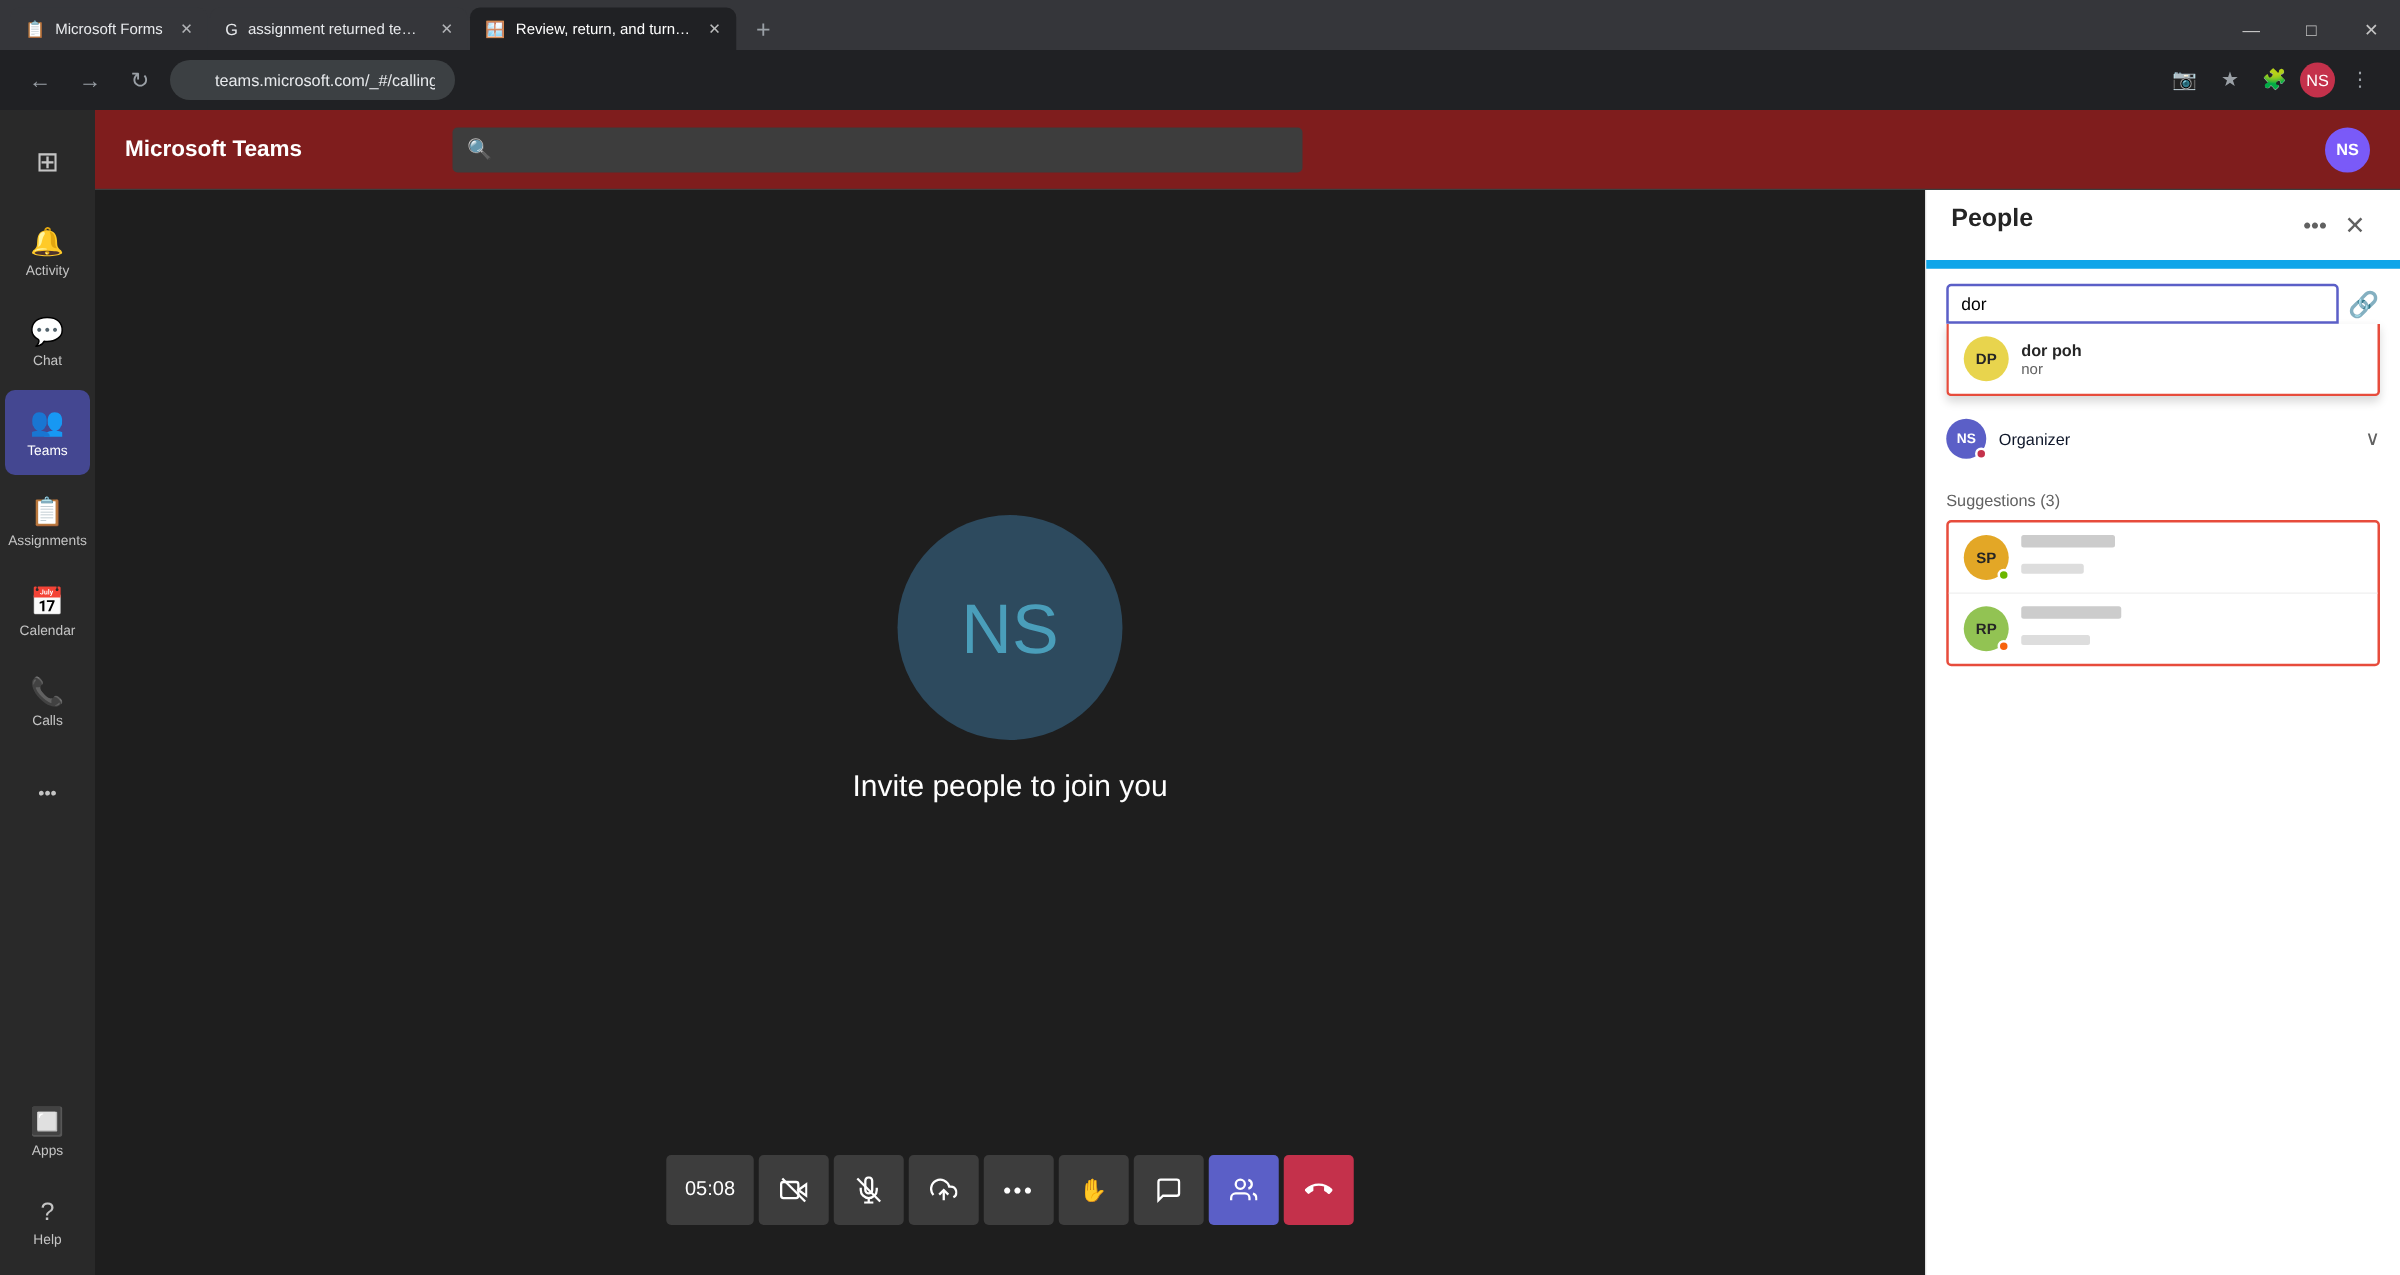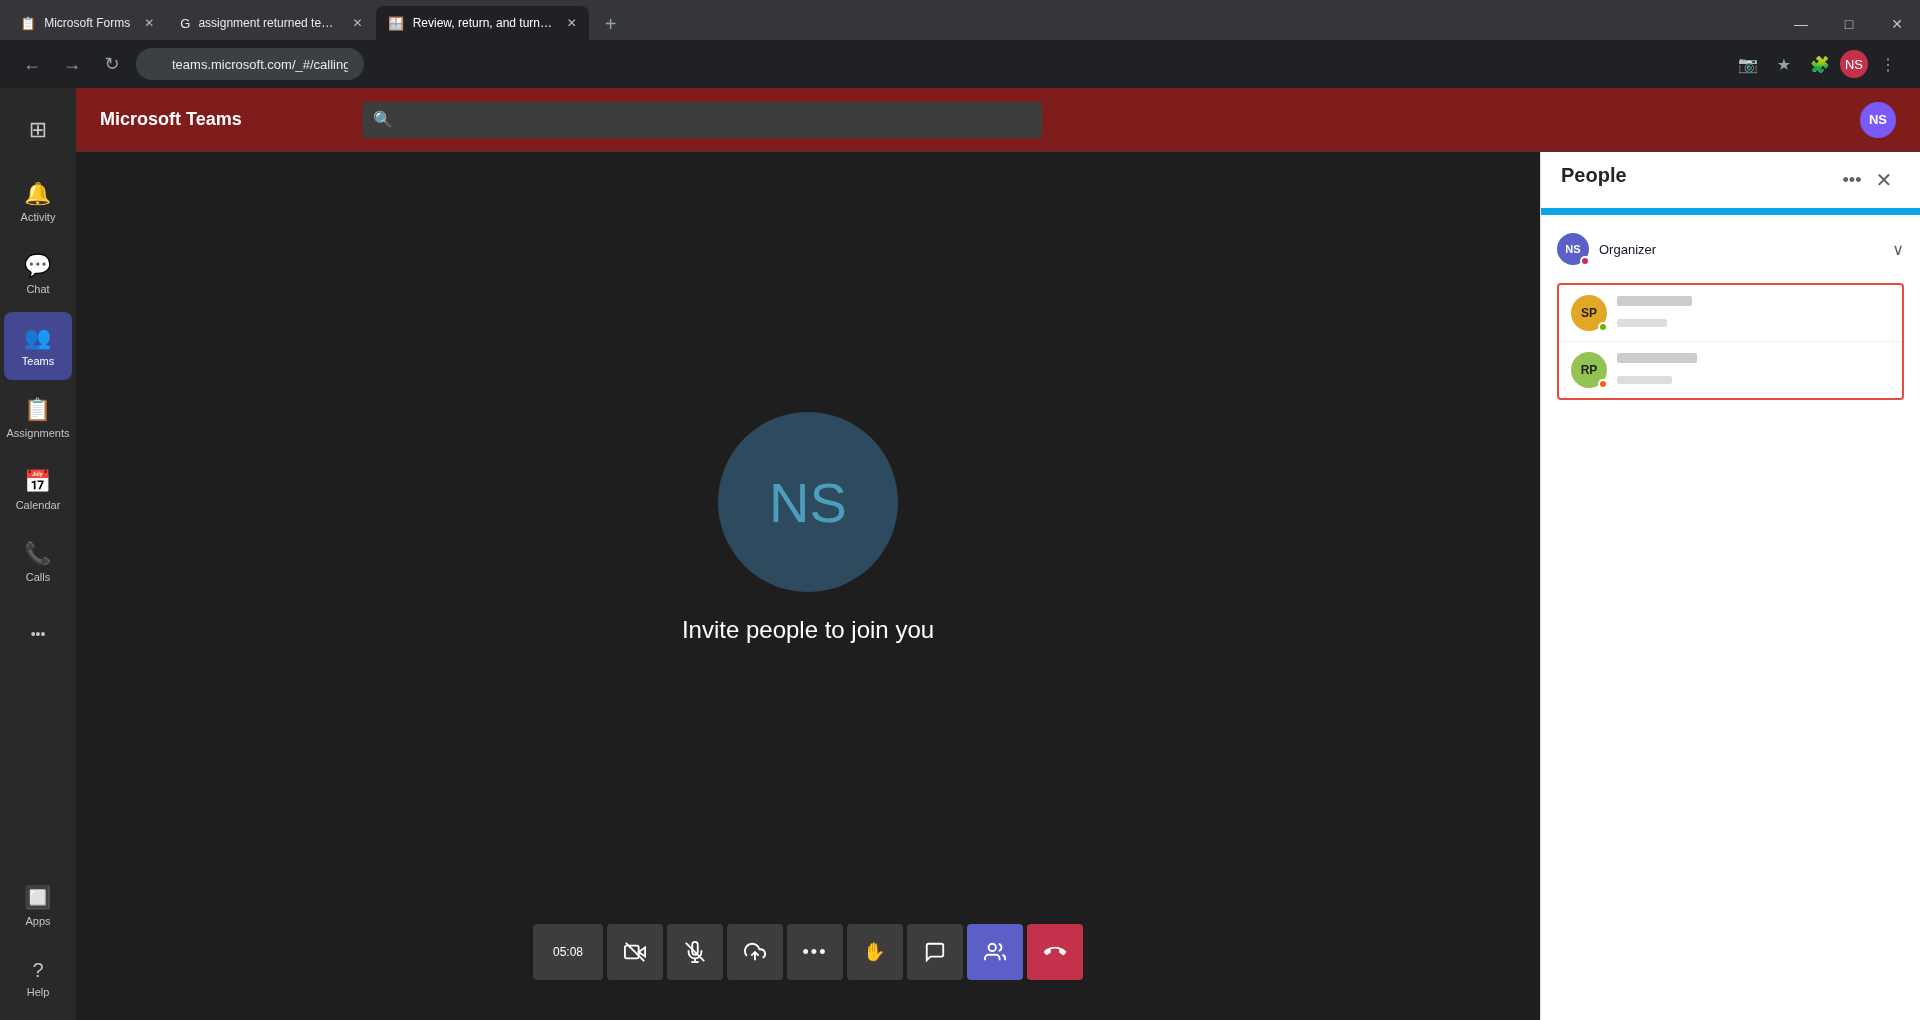--- a/index.html
+++ b/index.html
@@ -41,21 +41,21 @@
     
     .main-content { flex: 1; background: #1e1e1e; display: flex; flex-direction: column; margin-top: 64px; position: relative; }
     .calling-area { flex: 1; display: flex; flex-direction: column; align-items: center; justify-content: center; background: #1e1e1e; }
     .participant-avatar { width: 180px; height: 180px; border-radius: 50%; background: #2d4a5e; display: flex; align-items: center; justify-content: center; margin-bottom: 24px; }
     .participant-initials { font-size: 56px; font-weight: 300; color: #4a9eba; }
     .invite-text { color: #fff; font-size: 24px; font-weight: 400; }
 
     
     .call-controls { display: flex; justify-content: center; align-items: center; gap: 4px; padding: 20px 0 40px; }
     .control-btn { width: 56px; height: 56px; border-radius: 4px; border: none; cursor: pointer; display: flex; align-items: center; justify-content: center; font-size: 18px; color: #fff; }
-    .control-btn.timer { background: #3d3d3d; font-size: 12px; font-weight: 500; min-width: 70px; border-radius: 4px; }
+    .control-btn.timer { background: #3d3d3d; font-size: 16px; font-weight: 500; min-width: 70px; border-radius: 4px; }
     .control-btn.default { background: #3d3d3d; }
     .control-btn.end-call { background: #c4314b; }
 
     
     .people-panel { width: 380px; background: #fff; display: flex; flex-direction: column; border-left: 1px solid #e0e0e0; margin-top: 64px; }
     .panel-header { display: flex; align-items: flex-start; padding: 12px 20px; border-bottom: 7px solid #0ea5e9; }
     .panel-title { font-size: 20px; font-weight: 600; color: #252525; flex: 1; }
     .panel-action-btn { background: none; border: none; cursor: pointer; color: #616161; font-size: 20px; width: 32px; height: 32px; display: flex; align-items: center; justify-content: center; border-radius: 4px; }
     .people-search-box { flex: 1; border: 2px solid #5b5fc7; border-radius: 4px; padding: 6px 10px; font-size: 14px; outline: none; }
     .people-search-link-btn { background: none; border: none; cursor: pointer; color: #5b5fc7; font-size: 20px; }
@@ -260,31 +260,50 @@
   </div>
 
   <div class="people-panel">
 
     <div class="panel-header">
       <span class="panel-title">People</span>
       <button class="panel-action-btn" style="font-size:18px;">•••</button>
       <button class="panel-action-btn">✕</button>
     </div>
 
+    <div style="padding: 12px 16px 0; position: relative;">
+      <div style="display:flex; align-items:center; gap:8px;">
+        <input class="people-search-box" type="text" value="dor" style="flex: 1 1 0%; border: 2px solid rgb(91, 95, 199); border-radius: 4px 4px 0px 0px; padding: 6px 10px; font-size: 14px; outline: none;">
+        <button class="people-search-link-btn" style="background:none;border:none;cursor:pointer;font-size:20px;color:#5b5fc7;">🔗</button>
+      </div>
+
+      <div class="search-dropdown" style="margin:0; border: 2px solid #e74c3c; border-top: none; border-radius: 0 0 4px 4px; background:#fff; box-shadow: 0 4px 8px rgba(0,0,0,0.15);">
+        <div class="dropdown-item" style="border:none;">
+          <div class="dropdown-avatar">
+            <span>DP</span>
+          </div>
+          <div class="dropdown-info">
+            <span class="dropdown-name">dor poh</span>
+            <span class="dropdown-role">nor</span>
+          </div>
+        </div>
+      </div>
+    </div>
 
     <div class="organizer-row" style="margin-top:8px;">
       <div class="organizer-avatar">
         <span>NS</span>
         <div class="status-dot"></div>
       </div>
       <span class="organizer-label">Organizer</span>
       <button class="chevron-btn">∨</button>
     </div>
 
     <div class="suggestions-section">
+      <div class="suggestions-header">Suggestions (3)</div>
       <div class="suggestions-list">
 
 
         <div class="suggestion-item">
           <div class="suggestion-avatar" style="background:#e3a726;">
             <span>SP</span>
             <div class="suggestion-status-dot" style="background:#6bb700;"></div>
           </div>
           <div>
             <span style="display:inline-block;width:75px;height:10px;background:#ccc;border-radius:2px;margin-bottom:3px;"></span><br>

